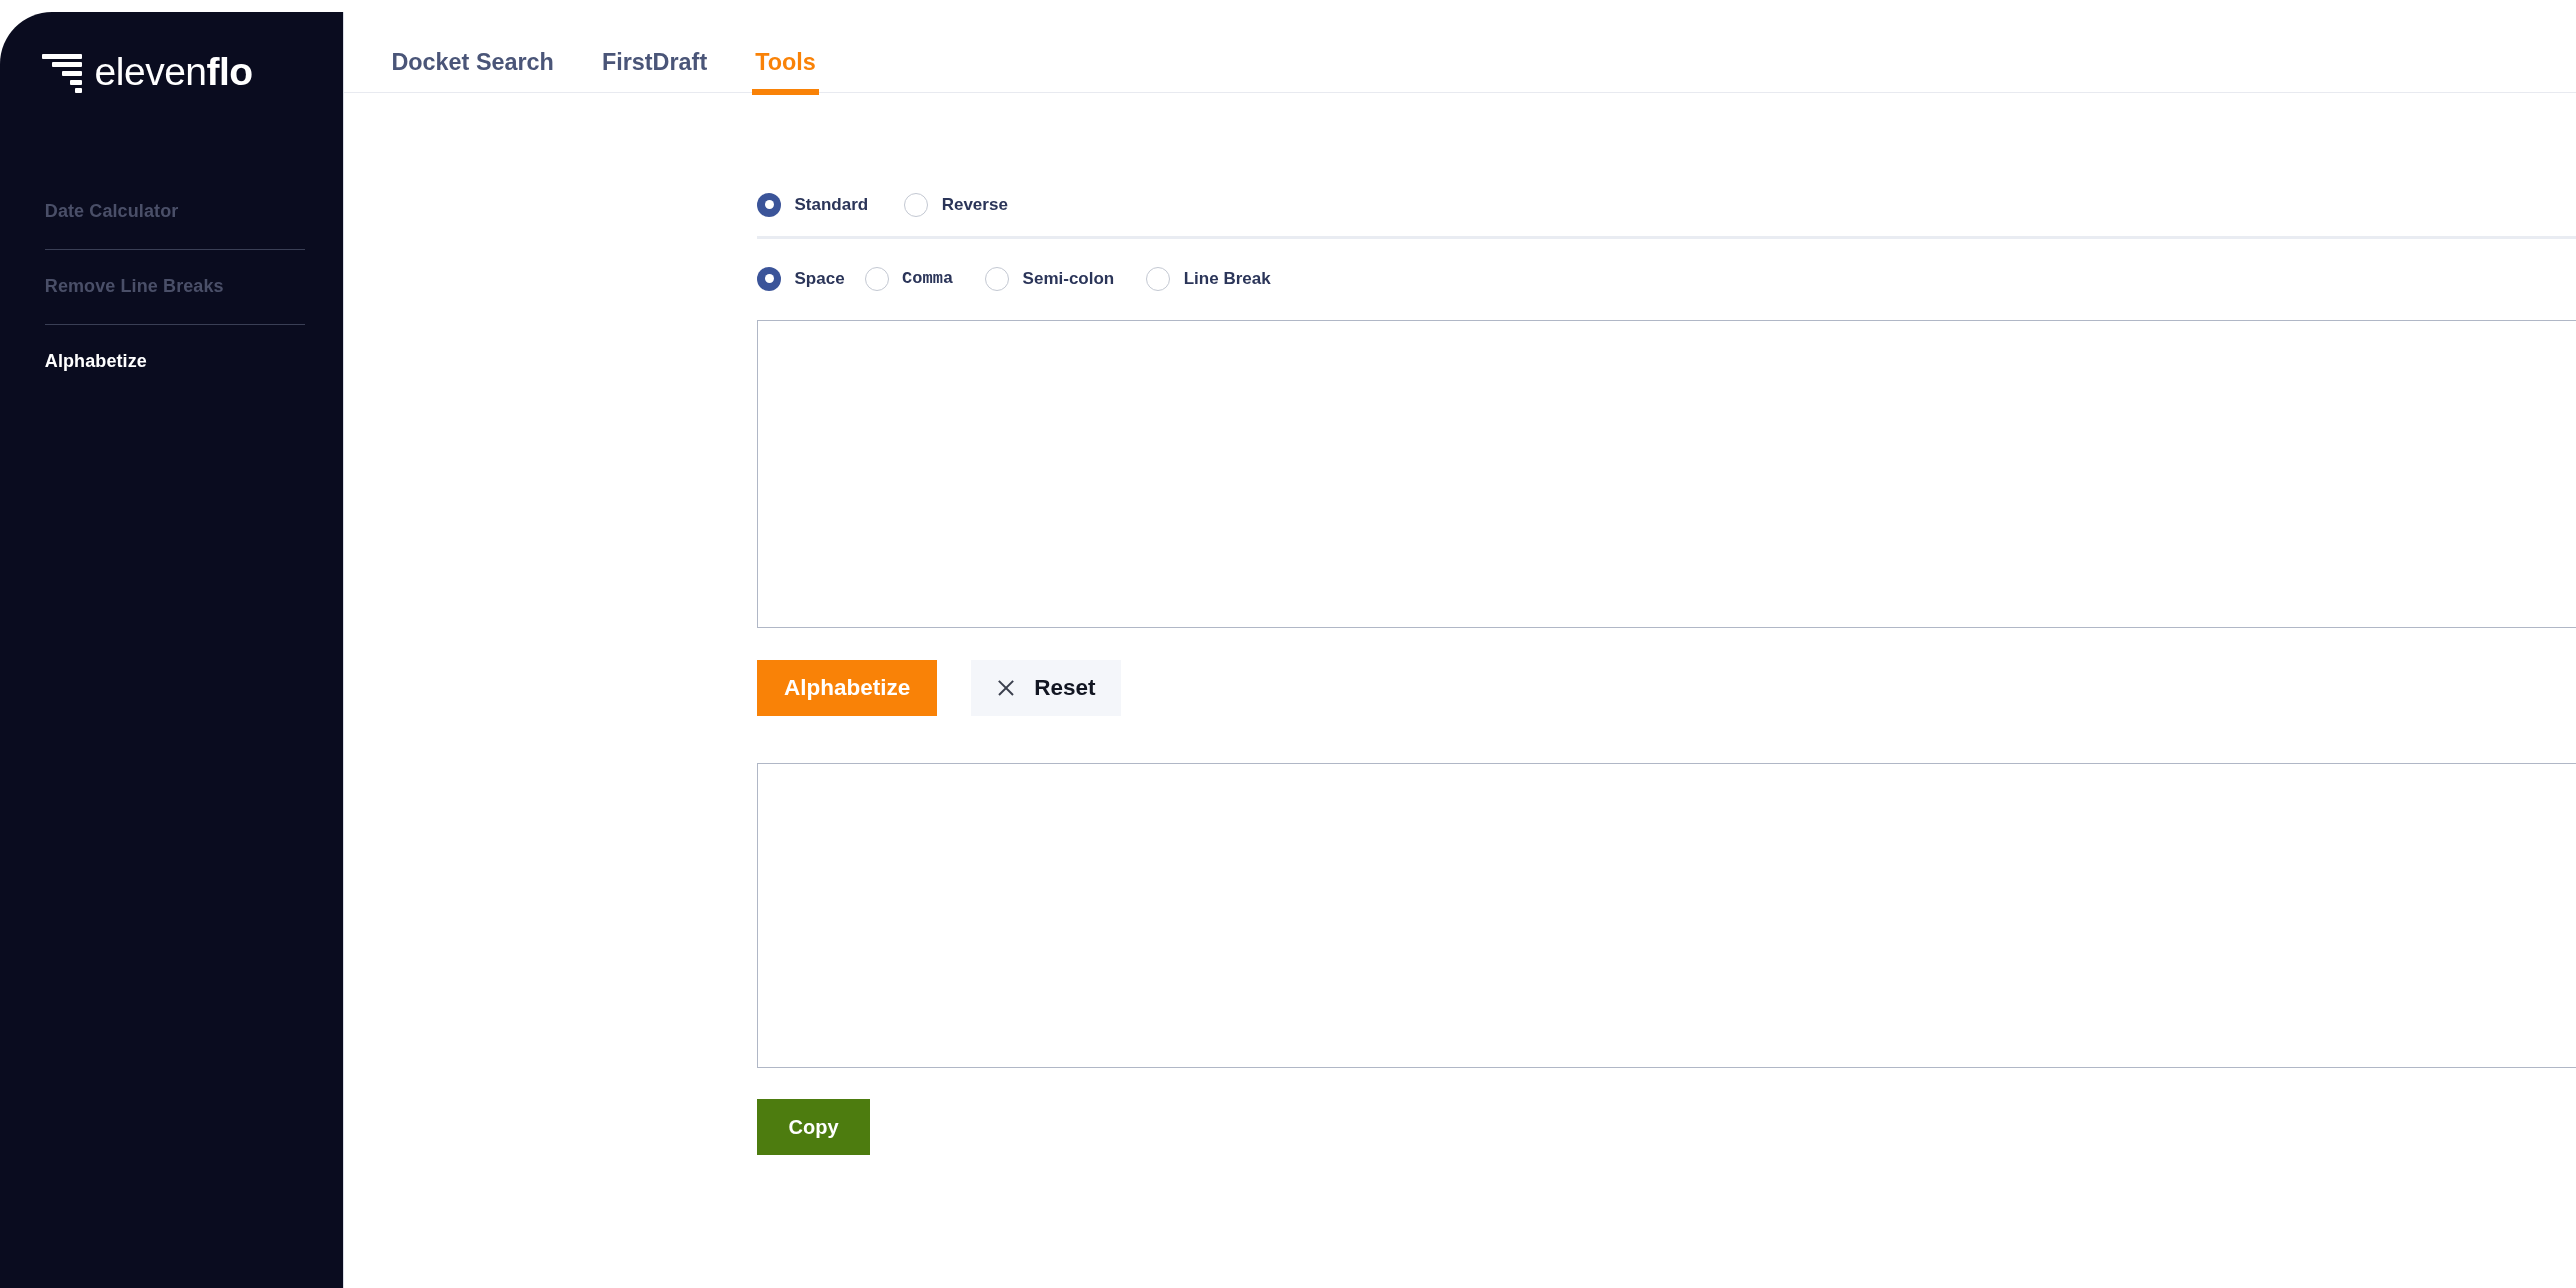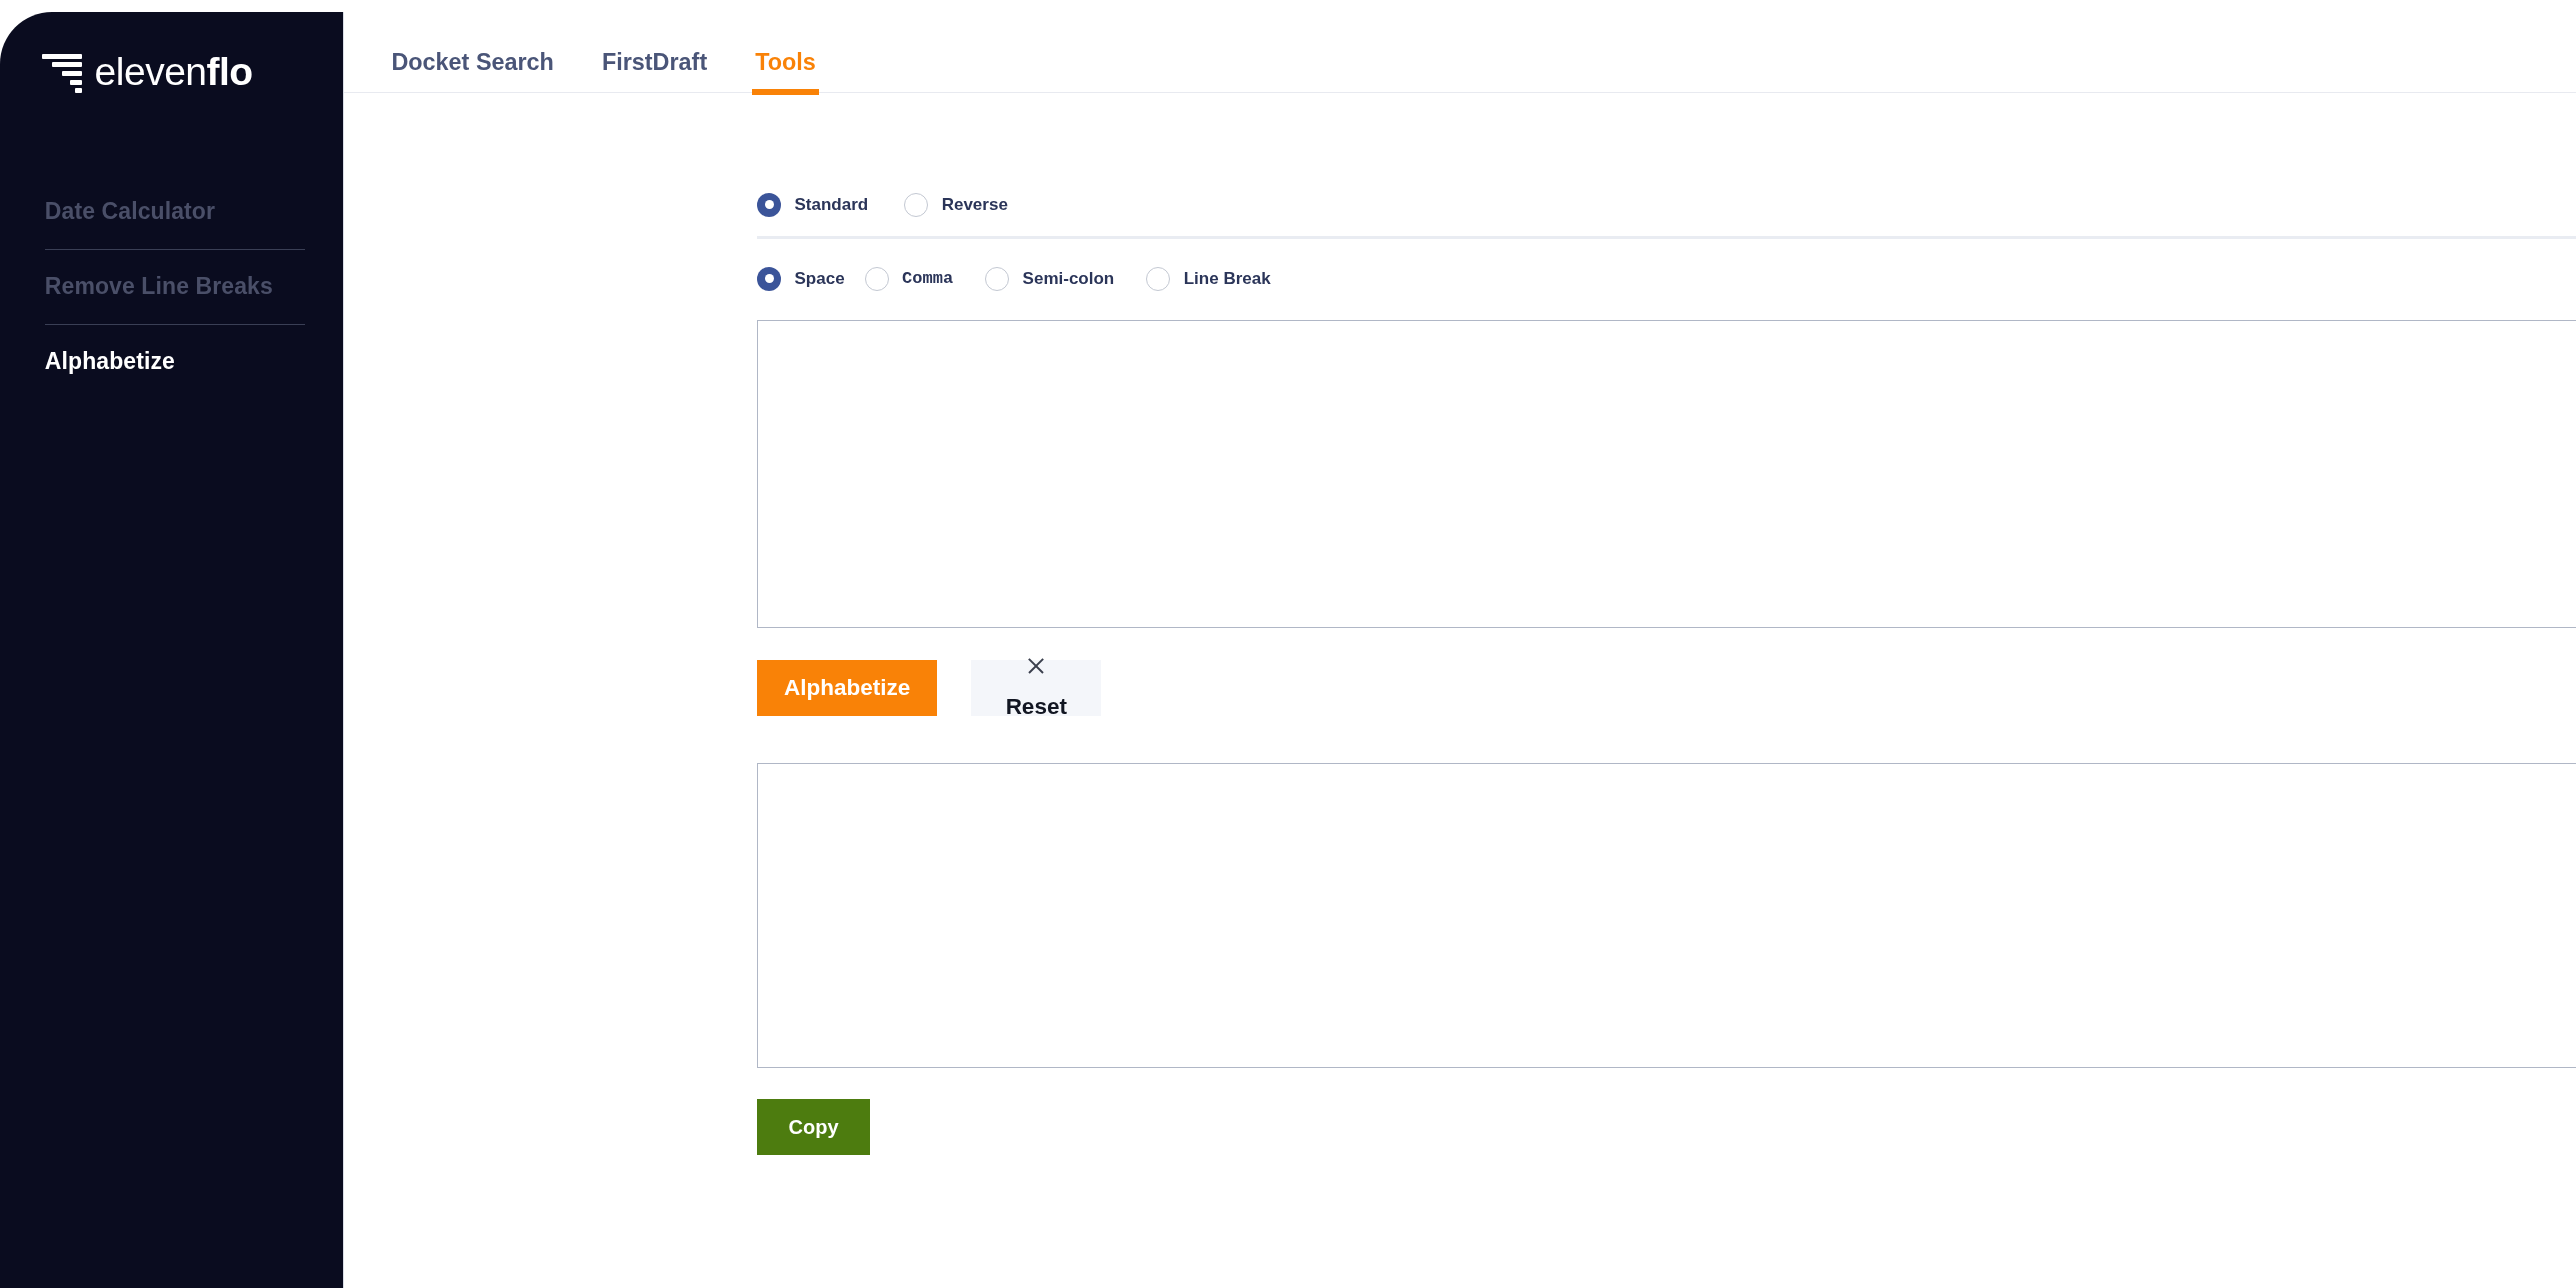--- a/index.html
+++ b/index.html
@@ -64,21 +64,21 @@
     line-height: 1;
     white-space: nowrap;
   }
   .logo-text .light { font-weight: 300; }
   .logo-text .bold  { font-weight: 700; }
 
   .side-nav { margin-top: 87px; padding: 0 0 0 43px; }
 
   .side-item {
     width: 260px;
-    font-size: 23px;
+    font-size: 18px;
     font-weight: 700;
     letter-spacing: 0.1px;
     color: #4a4f68;
     padding: 0 0 0 1.8px;
     height: 32px;
     display: flex;
     align-items: center;
     cursor: pointer;
     background: transparent;
     border: none;
@@ -248,21 +248,20 @@
   }
 
   .btn-ghost {
     background: #f4f6fa;
     color: #121622;
     font-size: 22.5px;
     height: 56px;
     padding: 0 25px;
     gap: 18px;
     min-width: 130px;
-    flex-direction: column;
   }
 
   .x-icon {
     position: relative;
     width: 20px; height: 20px;
     flex: 0 0 20px;
   }
   .x-icon i {
     position: absolute;
     left: 0; top: 9px;

